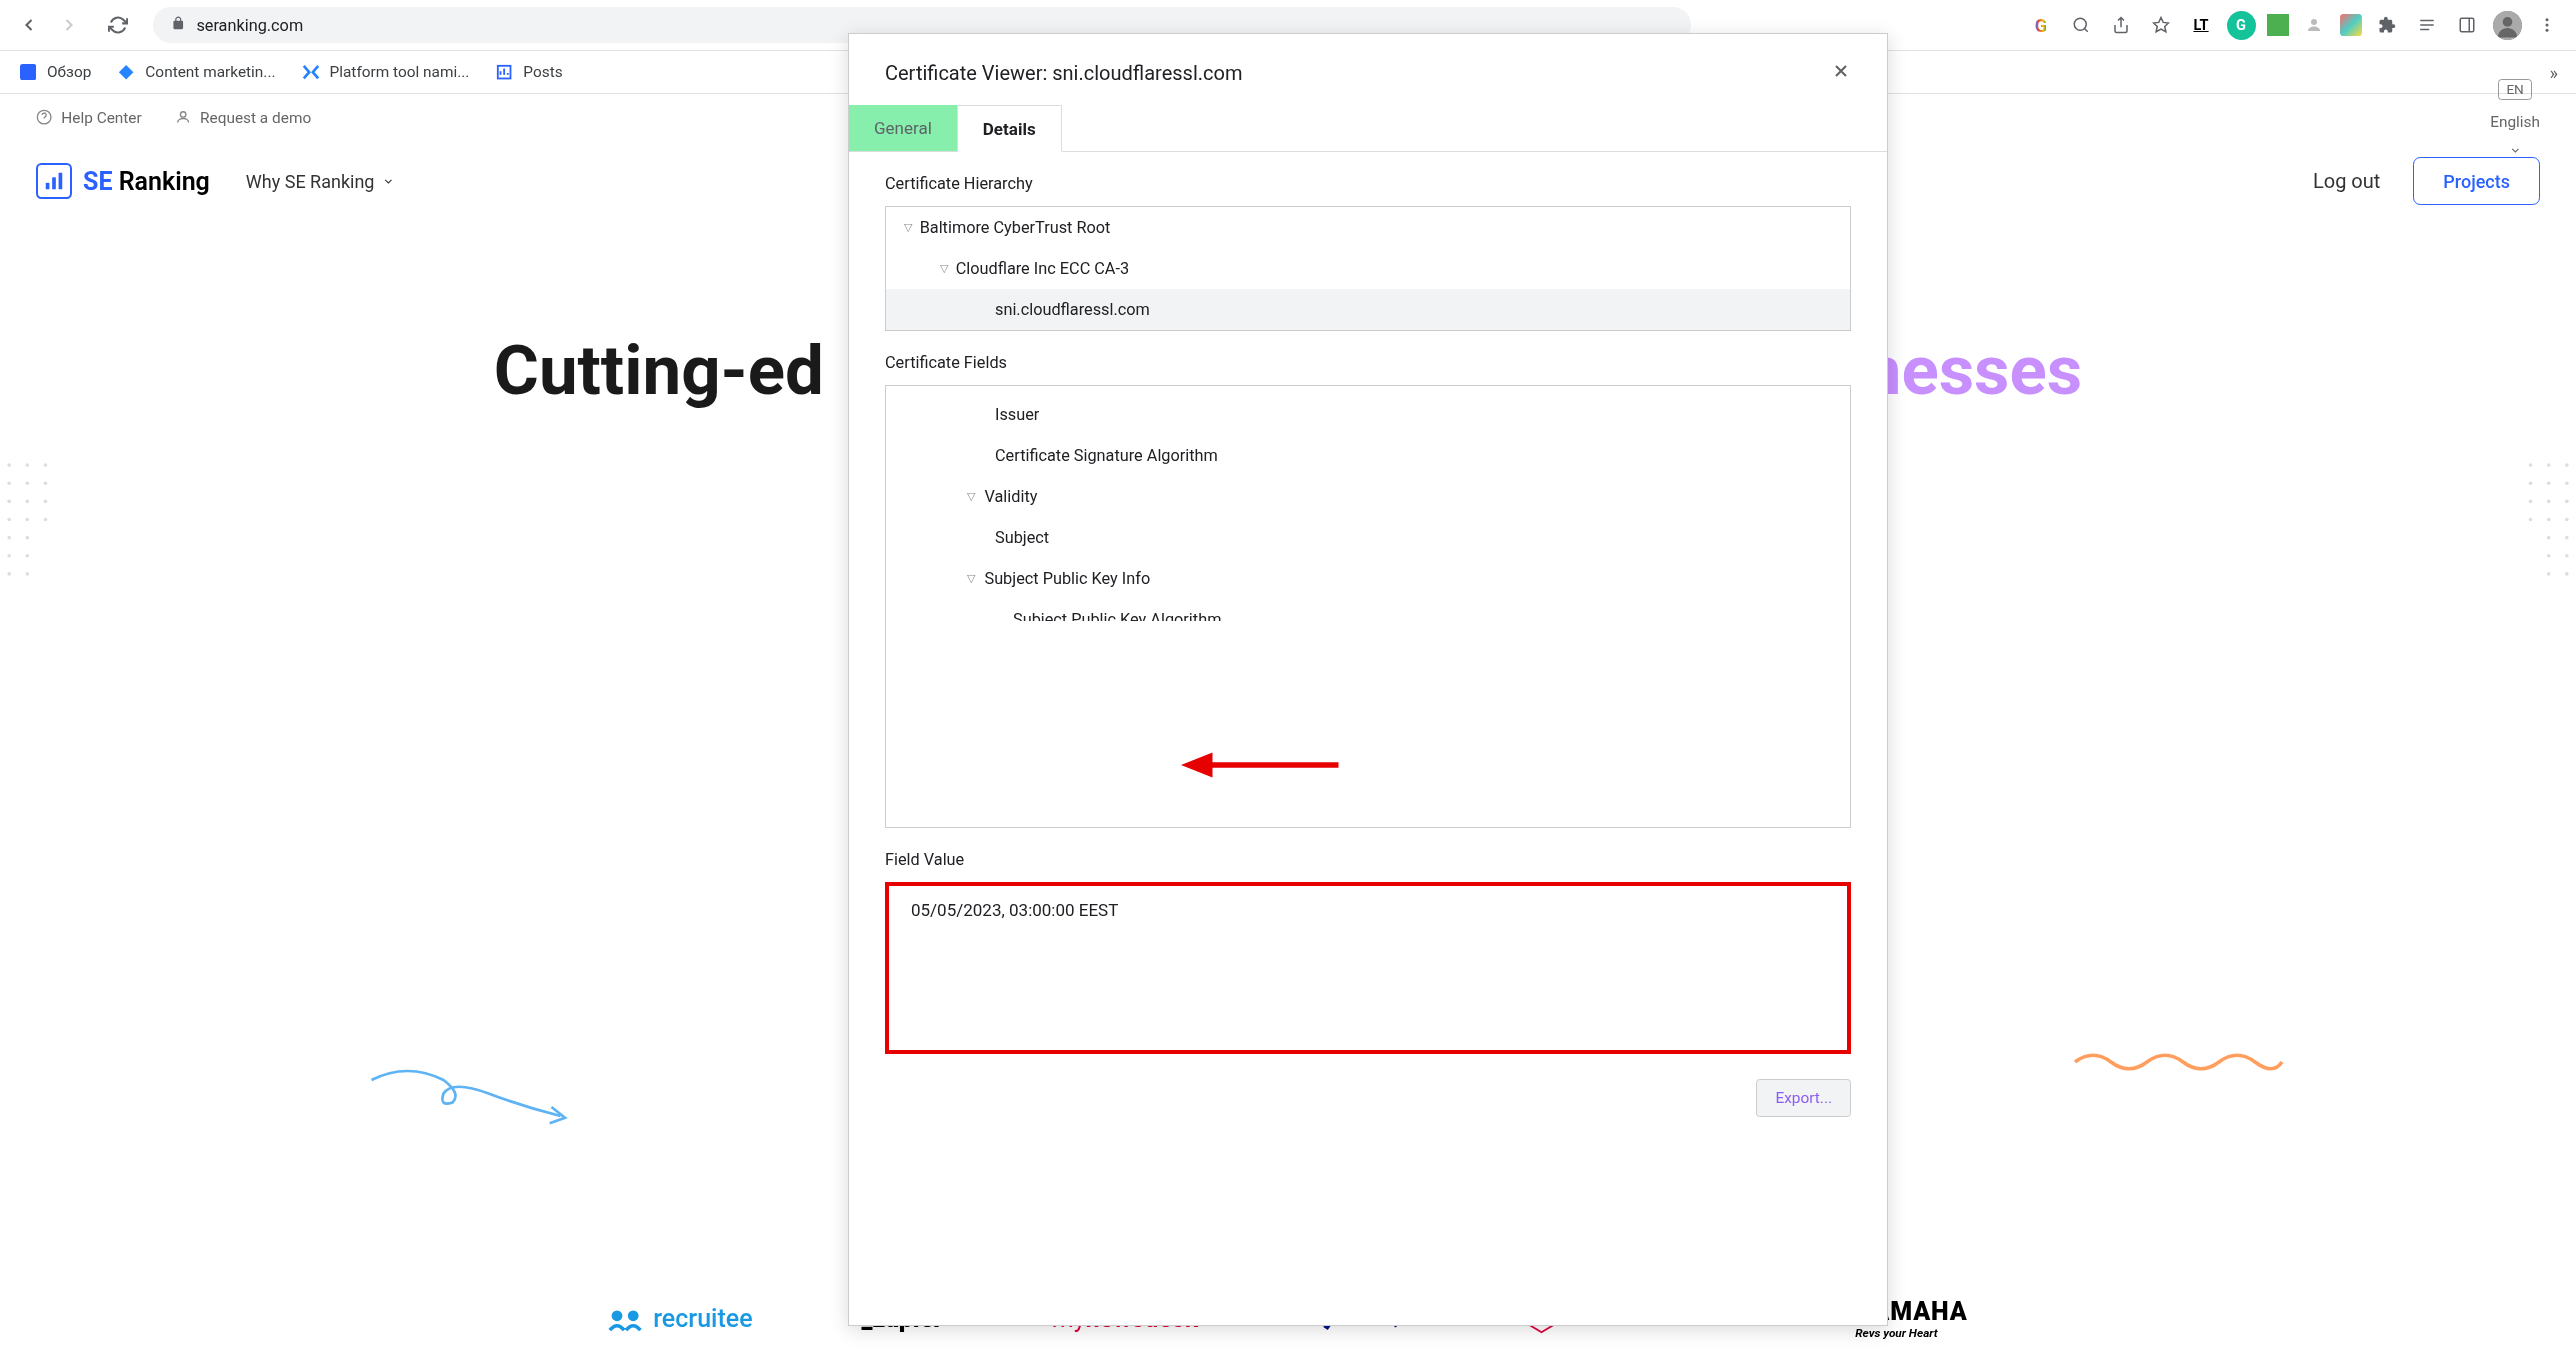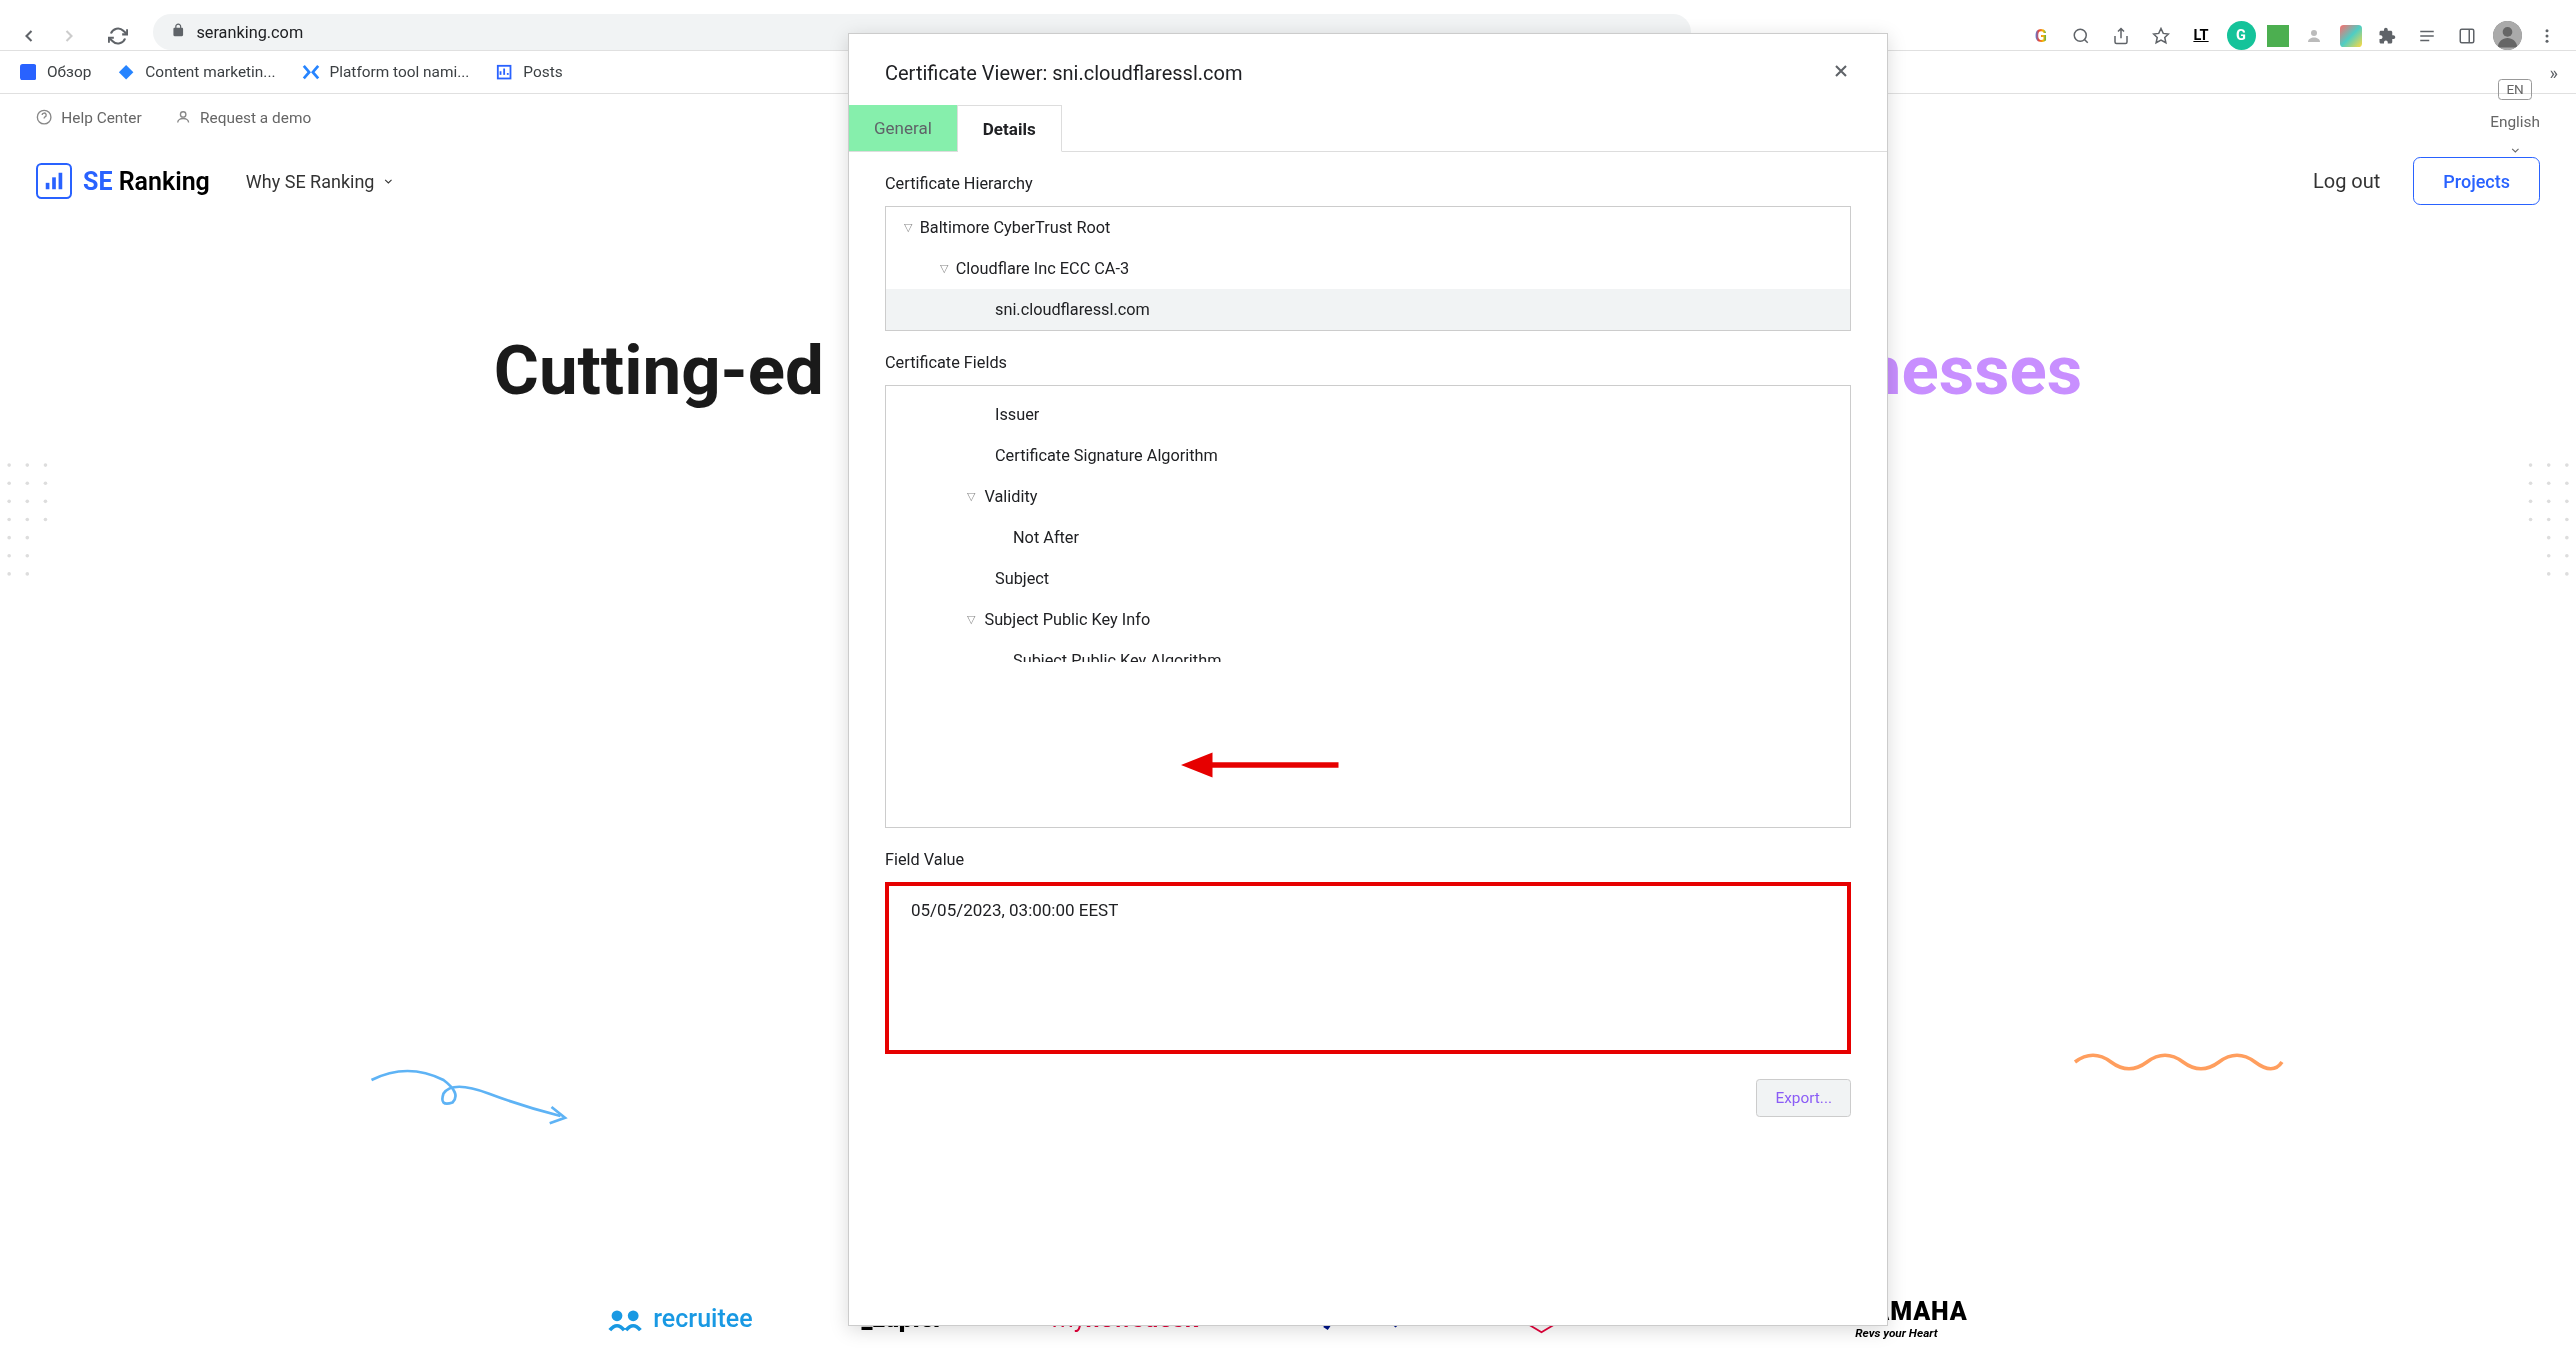--- a/index.html
+++ b/index.html
@@ -1,19 +1,19 @@
 <!DOCTYPE html>
 <html style="font-size:14.5px"><head>
 <meta charset="utf-8">
 <style>
 * { margin: 0; padding: 0; box-sizing: border-box; font-family: -apple-system, BlinkMacSystemFont, "Segoe UI", Roboto, sans-serif; }
 body { background: #fff; width: 2576px; height: 1357px; transform-origin: top left; position: relative; overflow: hidden; }
 
 
-.browser-top { height: 51px; display: flex; align-items: flex-end; padding: 0 14.5px; border-bottom: 0.9px solid #e0e0e0; background: #fff; gap: 13px; }
+.browser-top { height: 51px; display: flex; align-items: center; padding: 0 14.5px; border-bottom: 0.9px solid #e0e0e0; background: #fff; gap: 13px; }
 .nav-arrows { display: flex; gap: 11px; align-items: center; margin-right: 7.2px; }
 .nav-arrow { width: 29px; height: 29px; display: flex; align-items: center; justify-content: center; color: #5f6368; cursor: pointer; font-size: 22px; }
 .nav-arrow.disabled { color: #ccc; }
 .reload-btn { width: 29px; height: 29px; display: flex; align-items: center; justify-content: center; color: #5f6368; cursor: pointer; margin-right: 7.2px; }
 .address-bar { flex: 1; height: 36px; background: #f1f3f4; border-radius: 18px; display: flex; align-items: center; padding: 0 18px; gap: 11px; max-width: 1538px; }
 .lock-icon { color: #5f6368; }
 .url-text { color: #202124; font-size: 16.3px; }
 .browser-icons { display: flex; gap: 11px; align-items: center; margin-left: auto; }
 .browser-icon { width: 29px; height: 29px; display: flex; align-items: center; justify-content: center; cursor: pointer; }
 .browser-icon.round { border-radius: 50%; }
@@ -418,21 +418,20 @@
   <div class="cert-section-title">Certificate Fields</div>
   <div class="cert-box fields-box">
     <div class="fields-inner">
       <div class="field-item cutoff-top">Serial Number</div>
       <div class="field-item">Issuer</div>
       <div class="field-item">Certificate Signature Algorithm</div>
       <div class="field-item expandable">
         <span class="tri">▽</span>
         <span>Validity</span>
       </div>
-      <div class="field-item level2">Not After</div>
       <div class="field-item">Subject</div>
       <div class="field-item expandable">
         <span class="tri">▽</span>
         <span>Subject Public Key Info</span>
       </div>
       <div class="field-item level2 cutoff-bottom" style="overflow:hidden;height:20px;">Subject Public Key Algorithm</div>
     </div>
   </div>
 
   <div class="cert-section-title">Field Value</div>

